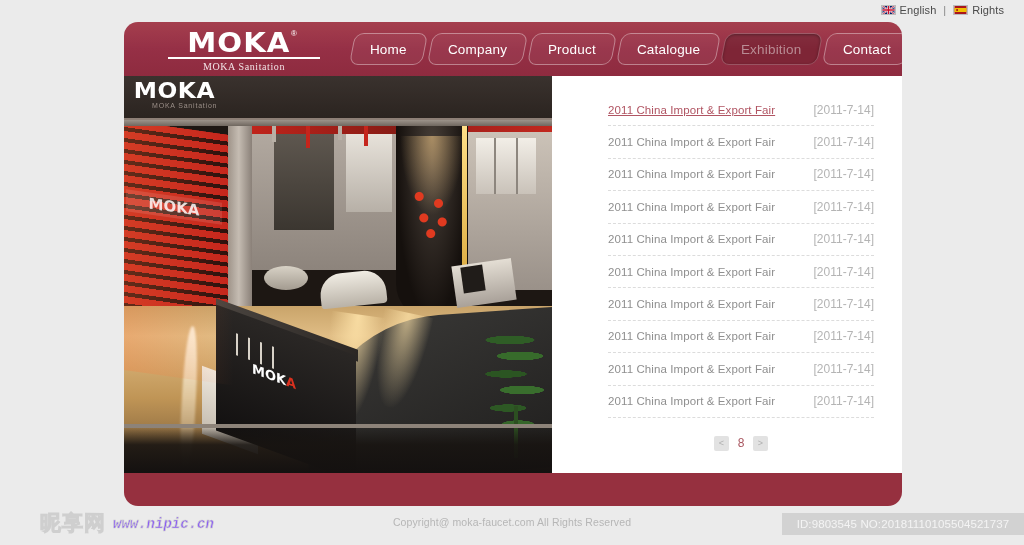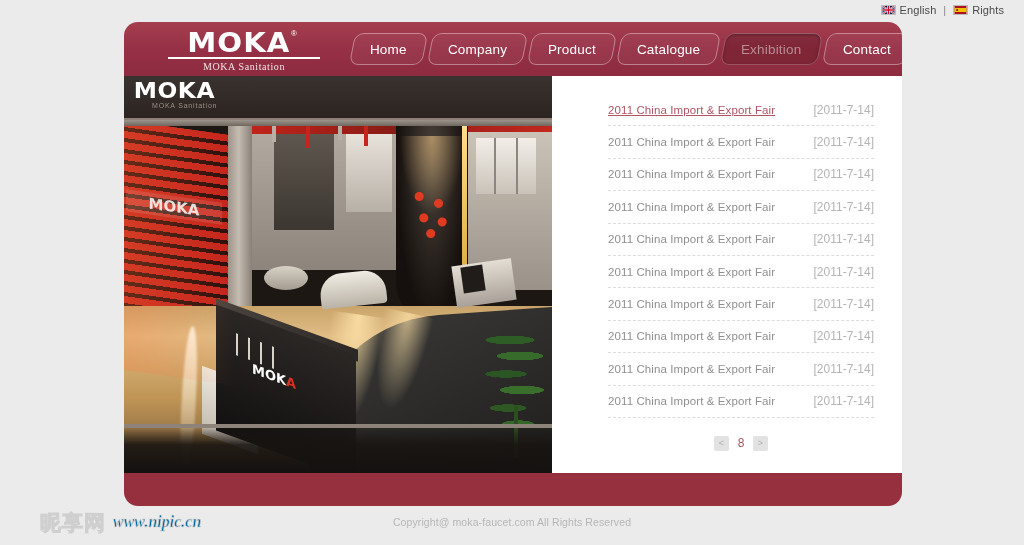--- a/index.html
+++ b/index.html
@@ -457,40 +457,40 @@
     color: #b6b6b6;
     letter-spacing: .1px;
   }
 
   
   .watermark {
     position: absolute;
     left: 14px;
     top: 512px;
     display: flex;
-    align-items: flex-start;
+    align-items: flex-end;
     gap: 7px;
     user-select: none;
     padding-left: 26px;
   }
   .wm-cn {
     font-family: "DejaVu Sans", sans-serif;
     font-size: 21px;
     font-weight: bold;
     color: #f4f4f4;
     letter-spacing: 1px;
     -webkit-text-stroke: 1px #cfcfcf;
     line-height: 22px;
   }
   .wm-url {
-    font-family: Liberation Serif, serif;
+    font-family: Liberation Mono, monospace;
     font-style: italic;
     font-weight: bold;
-    font-size: 16px;
-    color: #0369a1;
+    font-size: 14px;
+    color: #8b5cf6;
     -webkit-text-stroke: .7px #cfcfcf;
     line-height: 20px;
   }
 
   
   .idbar {
     position: absolute;
     right: 0;
     top: 513px;
     width: 242px;
@@ -665,14 +665,15 @@
     <div class="footbar"></div>
   </div>
 
   <div class="copyright">Copyright@ moka-faucet.com All Rights Reserved</div>
 
   <div class="watermark">
     <span class="wm-cn">昵享网</span>
     <span class="wm-url">www.nipic.cn</span>
   </div>
 
+  <div class="idbar">ID:9803545 NO:20181110105504521737</div>
 
 </div>
 
 </body></html>

